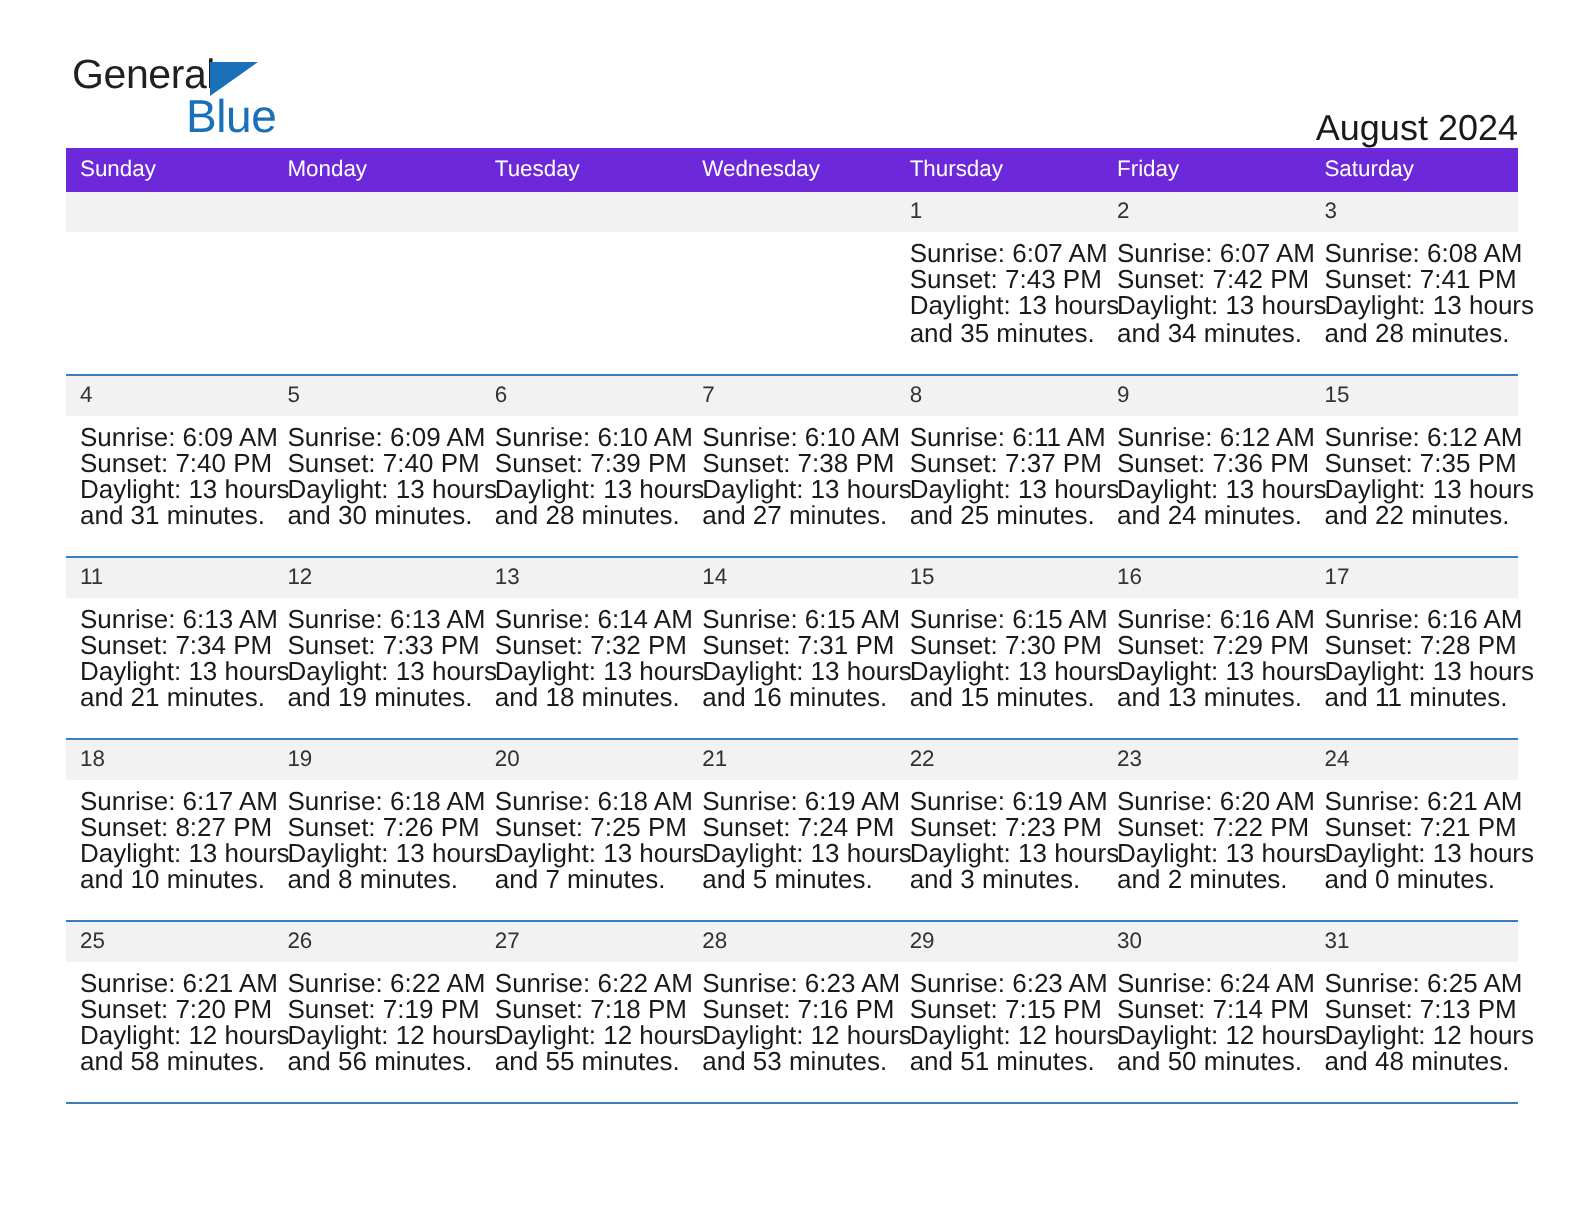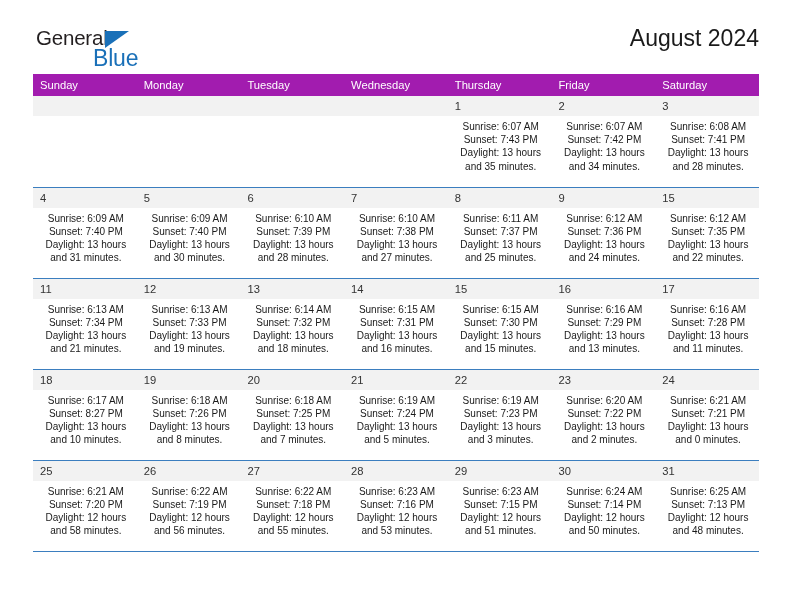--- a/index.html
+++ b/index.html
@@ -57,41 +57,42 @@
     color: #1a70b8;
     line-height: 20px;
   }
   .title-block {
     position: absolute;
     right: 0;
     top: 22px;
     text-align: right;
   }
   .cal-title {
-    font-size: 23px;
+    font-size: 18px;
     font-weight: normal;
     color: #1a1a1a;
     line-height: 32px;
     letter-spacing: 0px;
+    margin-top: 26px;
   }
   .cal-subtitle {
     margin-top: 4px;
     font-size: 13.5px;
     color: #1a1a1a;
     line-height: 16px;
   }
 
   
   .calendar {
     width: 726px;
     border-collapse: collapse;
     table-layout: fixed;
   }
   .calendar thead th {
-    background: #a21caf;
+    background: #6d28d9;
     color: #ffffff;
     font-size: 11.2px;
     font-weight: normal;
     text-align: left;
     padding: 5px 0 5px 7px;
     height: 21px;
     border: none;
   }
   .calendar tbody td {
     vertical-align: top;
@@ -110,24 +111,23 @@
     background: #f2f2f2;
     font-size: 11.2px;
     color: #333333;
     padding: 4px 0 3px 7px;
     height: 20px;
     line-height: 13px;
   }
   .daynum.empty { color: transparent; }
   .details {
     padding: 4px 5px 0 7px;
-    font-size: 10px;
+    font-size: 13px;
     line-height: 13.2px;
     color: #1a1a1a;
-    text-align: center;
   }
   .details div { white-space: nowrap; }
 </style>
 </head>
 <body>
 
 <div class="page">
 
   <div class="header">
     <div class="logo">

